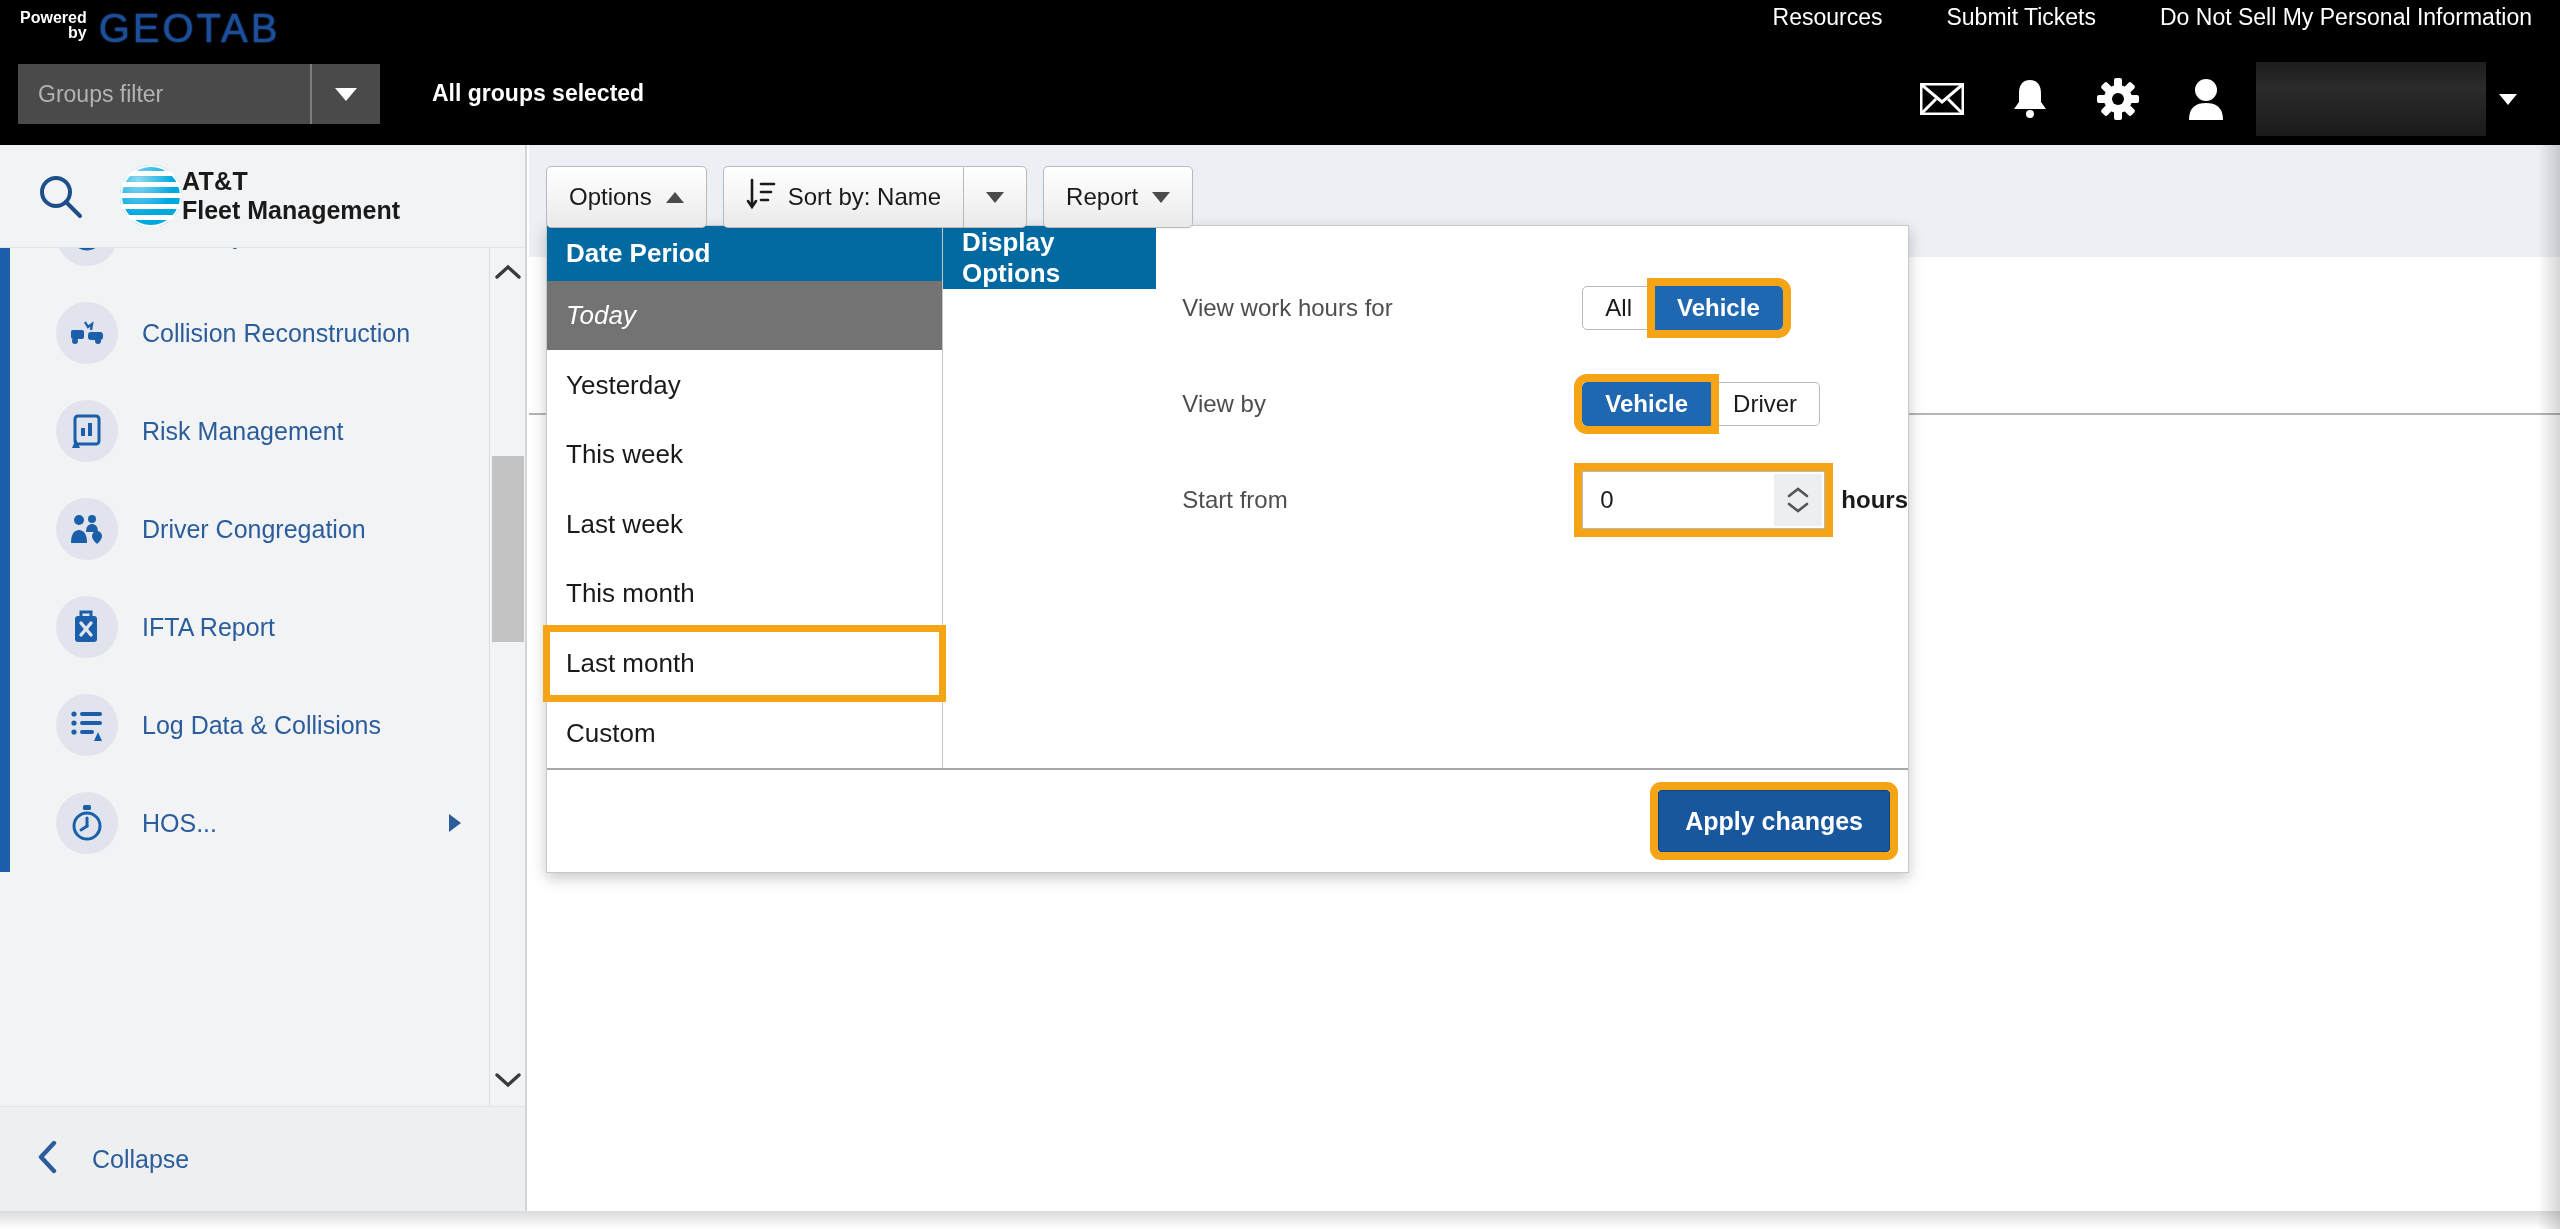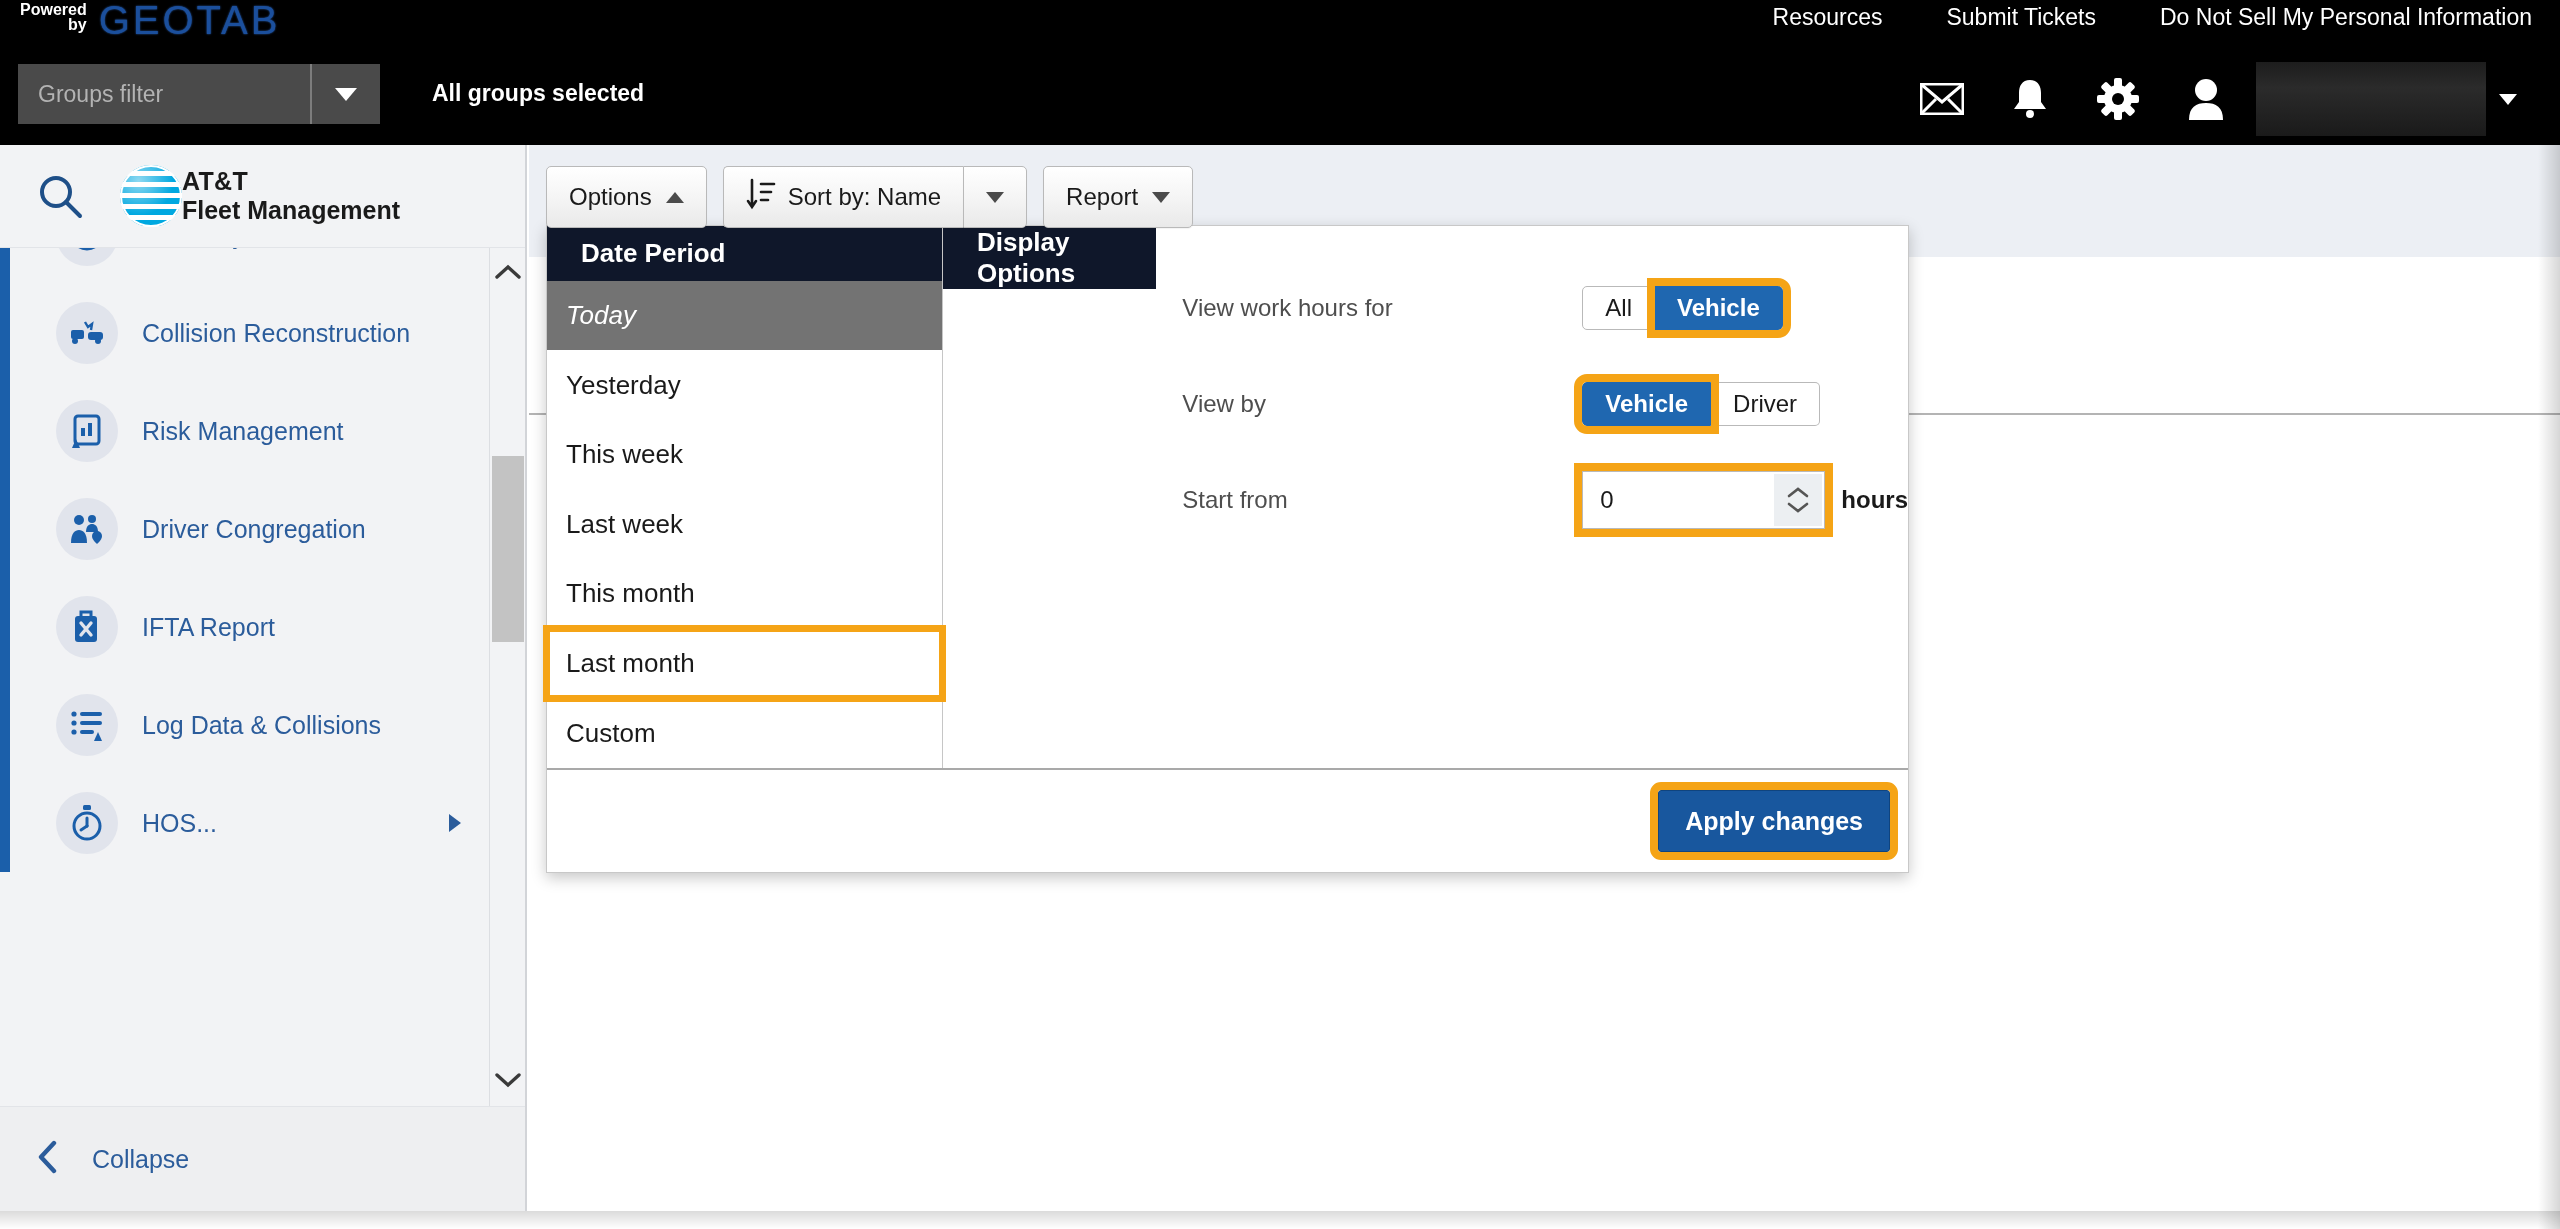--- a/index.html
+++ b/index.html
@@ -16,21 +16,21 @@
     overflow: hidden;
   }
 
   
   .topbar {
     position: absolute; left: 0; top: 0;
     width: 2560px; height: 145px;
     background: #000000;
   }
   .powered-wrap {
-    position: absolute; left: 20px; top: 0;
+    position: absolute; left: 20px; top: 8px;
     display: flex; align-items: flex-start;
   }
   .powered-by {
     color: #ffffff;
     font-size: 16px; line-height: 15px;
     font-weight: bold;
     text-align: right;
     padding-top: 2px;
   }
   .powered-by span { display: block; }
@@ -304,26 +304,26 @@
     width: 396px;
     border-right: 1px solid #c6c6c6;
     display: flex; flex-direction: column;
   }
   .panel-col-right {
     flex: 1;
     display: flex; flex-direction: row;
   }
   .panel-hdr {
     height: 63px;
-    background: #0f172a;
+    background: #0369a1;
     color: #ffffff;
     font-size: 26px;
     font-weight: bold;
     display: flex; align-items: center;
-    padding-left: 34px;
+    padding-left: 19px;
   }
   .dp-item {
     height: 80px;
     display: flex; align-items: center;
     padding-left: 19px;
     font-size: 26px;
     color: #1a1a1a;
     cursor: pointer;
     position: relative;
   }

